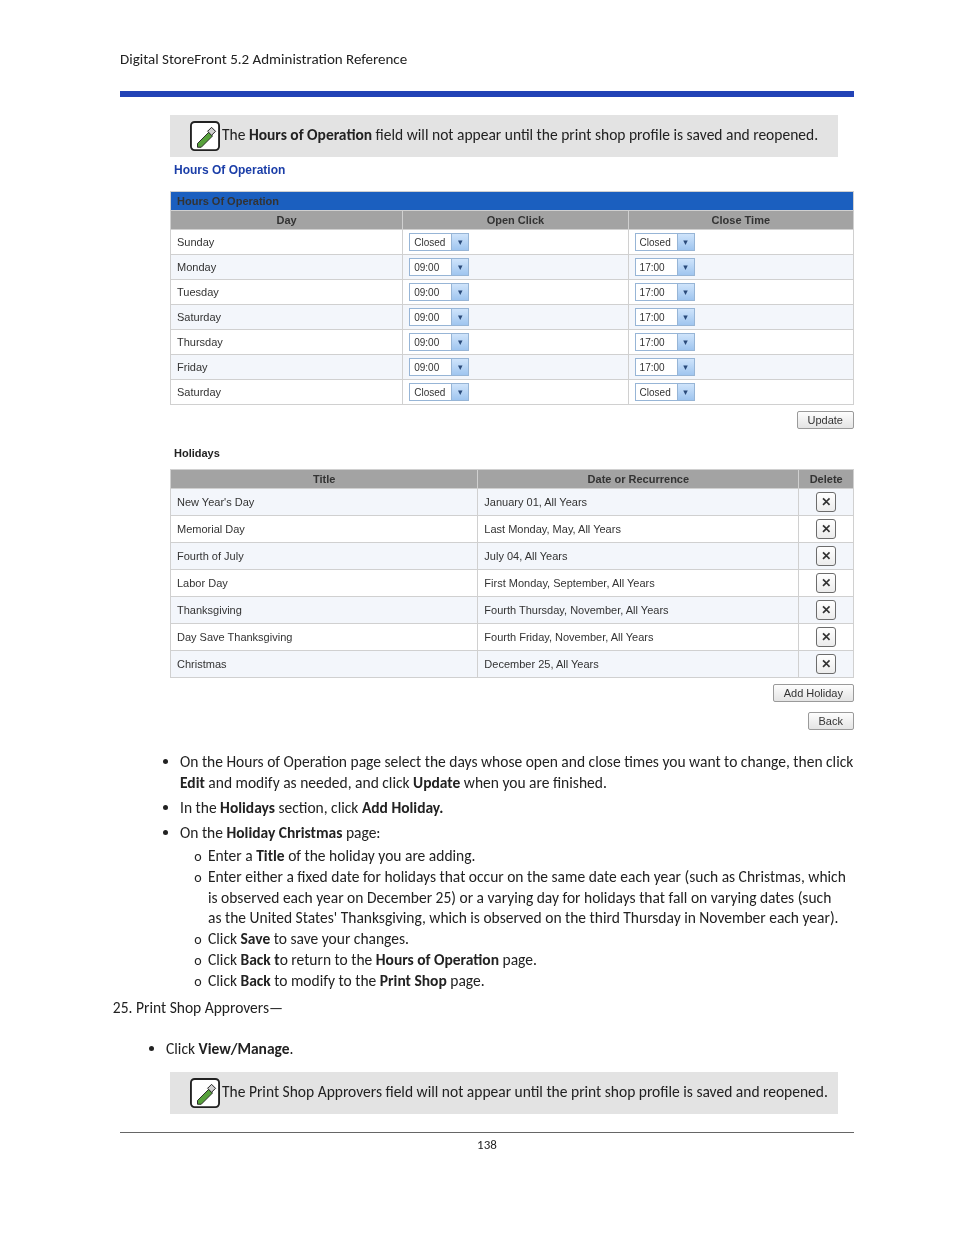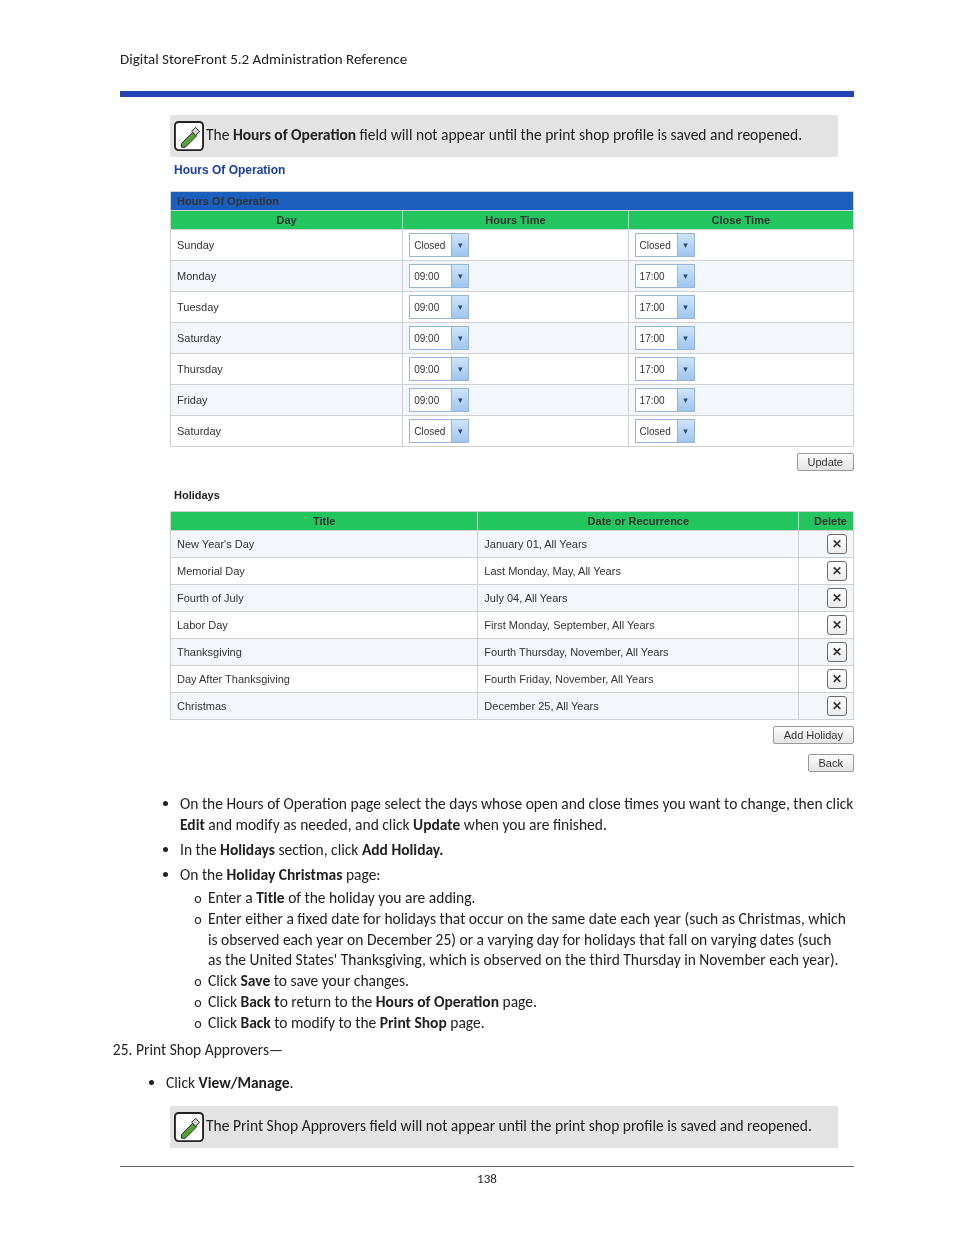--- a/index.html
+++ b/index.html
@@ -22,21 +22,21 @@
     margin-bottom: 23px;
   }
   .blue-rule {
     height: 6px;
     background: #2243b6;
     margin-bottom: 18px;
   }
   .note-box {
     background: #e3e3e3;
     border: 0;
-    padding: 6px 6px 6px 4px;
+    padding: 6px 6px 6px 20px;
     margin: 0 16px 6px 50px;
     font-size: 15.5px;
     line-height: 1.3;
   }
   .note-icon {
     display: inline-block;
     width: 30px;
     height: 30px;
     vertical-align: middle;
     margin-right: 2px;
@@ -63,37 +63,37 @@
     width: 100%;
   }
   .grid-title {
     background: #1b5fbf;
     color: #fff;
     font-weight: bold;
     font-size: 11px;
     padding: 3px 6px;
   }
   .grid-header td, .grid-header th {
-    background: #22c55e;
+    background: #a3a3a3;
     font-weight: bold;
   }
   .grid td, .grid th {
     border: 1px solid #d0d0d0;
     padding: 3px 6px;
     font-size: 11px;
     color: #333;
     vertical-align: middle;
   }
   .row-alt { background: #f3f6fb; }
   .dropdown {
     display: inline-flex;
     align-items: center;
     border: 1px solid #97b5d6;
     background: #fff;
-    height: 24px;
+    height: 18px;
     font-size: 10px;
     width: 60px;
     box-sizing: border-box;
   }
   .dropdown .dd-val {
     flex: 1;
     padding: 0 4px;
     overflow: hidden;
     white-space: nowrap;
   }
@@ -115,21 +115,21 @@
   .winbtn {
     display: inline-block;
     border: 1px solid #9a9a9a;
     background: linear-gradient(#fdfdfd, #e4e4e4);
     font-size: 11px;
     padding: 2px 10px;
     color: #333;
     cursor: pointer;
     border-radius: 2px;
   }
-  .delete-cell { text-align: right; width: 50px; }
+  .delete-cell { text-align: center; width: 50px; }
   .del-btn {
     display: inline-flex;
     width: 18px;
     height: 18px;
     border: 1px solid #6c6c6c;
     border-radius: 3px;
     background: linear-gradient(#fff, #ececec);
     align-items: center;
     justify-content: center;
     font-weight: bold;
@@ -182,21 +182,21 @@
   <div class="screenshot">
     <div class="ss-h2">Hours Of Operation</div>
 
     <table class="grid">
       <tbody>
           <tr>
             <td colspan="3" class="grid-title">Hours Of Operation</td>
           </tr>
       <tr class="grid-header">
         <th style="width:34%">Day</th>
-        <th style="width:33%">Hours Time</th>
+        <th style="width:33%">Open Click</th>
         <th style="width:33%">Close Time</th>
       </tr>
       </tbody>
         <tbody id="hours-body">
           <tr>
             <td>Sunday</td>
             <td><span class="dropdown">
                 <span class="dd-val">Closed</span>
                 <span class="dd-btn">▾</span>
               </span></td>
@@ -317,21 +317,21 @@
               </span></td>
           </tr>
           <tr class="row-alt">
             <td>Thanksgiving</td>
             <td>Fourth Thursday, November, All Years</td>
             <td class="delete-cell"><span class="del-btn">
                 <span>✕</span>
               </span></td>
           </tr>
           <tr>
-            <td>Day After Thanksgiving</td>
+            <td>Day Save Thanksgiving</td>
             <td>Fourth Friday, November, All Years</td>
             <td class="delete-cell"><span class="del-btn">
                 <span>✕</span>
               </span></td>
           </tr>
           <tr class="row-alt">
             <td>Christmas</td>
             <td>December 25, All Years</td>
             <td class="delete-cell"><span class="del-btn">
                 <span>✕</span>
@@ -363,21 +363,21 @@
           <li><span>Click </span><span class="bold">Save</span><span> to save your changes.</span></li>
           <li><span>Click </span><span class="bold">Back t</span><span>o return to the </span><span class="bold">Hours of Operation</span><span> page.</span></li>
           <li><span>Click </span><span class="bold">Back</span><span> to modify to the </span><span class="bold">Print Shop</span><span> page.</span></li>
         </ul>
       </li>
     </ul>
 
     <ol class="num" start="25">
       <li>
         <span>Print Shop Approvers—</span>
-        <ul class="b1" style="margin-left:30px; margin-top:12px;">
+        <ul class="b1" style="margin-left:30px; margin-top:20px;">
           <li><span>Click </span><span class="bold">View/Manage</span><span>.</span></li>
         </ul>
       </li>
     </ol>
 
     <div class="note-box" style="margin-top:12px;">
       <span class="note-icon">
         <svg viewBox="0 0 32 32">
             <rect x="1" y="1" width="30" height="30" rx="4" fill="#fff" stroke="#222" stroke-width="2"></rect>
             <path d="M8 24 L20 12 L24 16 L12 28 L8 28 Z" fill="#57a13b" stroke="#222" stroke-width="1"></path>

